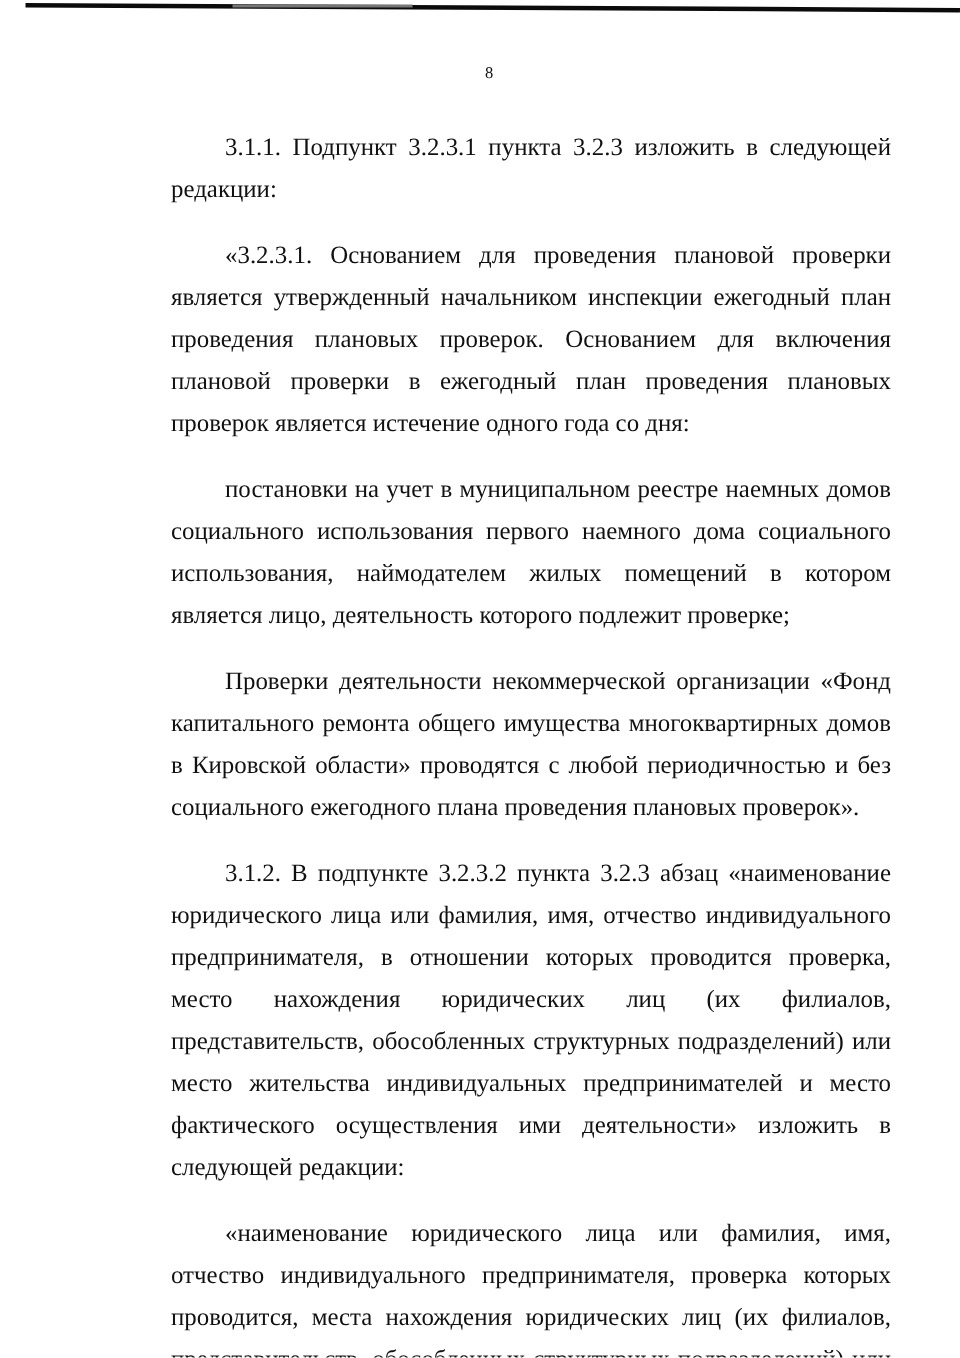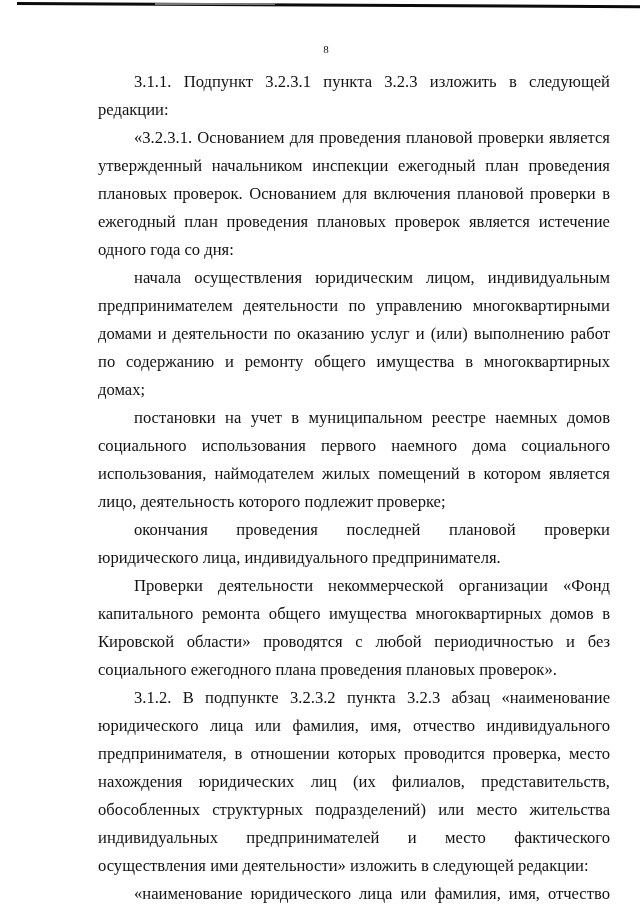--- a/index.html
+++ b/index.html
@@ -45,35 +45,33 @@
     }
     .content {
       position: absolute;
       left: 98px;
       top: 68px;
       width: 512px;
       font-size: 16.6px;
       line-height: 28px;
     }
     .para {
-      margin: 0;
+      margin: 16px;
       text-align: justify;
       text-indent: 36px;
     }
   </style>
 </head>
 <body>
 
 <div class="scan-border"></div>
 <div class="scan-border-2"></div>
 
 <div class="page-number">8</div>
 
 <div class="content">
   <p class="para">3.1.1. Подпункт 3.2.3.1 пункта 3.2.3 изложить в следующей редакции:</p>
   <p class="para">«3.2.3.1. Основанием для проведения плановой проверки является утвержденный начальником инспекции ежегодный план проведения плановых проверок. Основанием для включения плановой проверки в ежегодный план проведения плановых проверок является истечение одного года со дня:</p>
-  <p class="para">начала осуществления юридическим лицом, индивидуальным предпринимателем деятельности по управлению многоквартирными домами и деятельности по оказанию услуг и (или) выполнению работ по содержанию и ремонту общего имущества в многоквартирных домах;</p>
   <p class="para">постановки на учет в муниципальном реестре наемных домов социального использования первого наемного дома социального использования, наймодателем жилых помещений в котором является лицо, деятельность которого подлежит проверке;</p>
-  <p class="para">окончания проведения последней плановой проверки юридического лица, индивидуального предпринимателя.</p>
   <p class="para">Проверки деятельности некоммерческой организации «Фонд капитального ремонта общего имущества многоквартирных домов в Кировской области» проводятся с любой периодичностью и без социального ежегодного плана проведения плановых проверок».</p>
   <p class="para">3.1.2. В подпункте 3.2.3.2 пункта 3.2.3 абзац «наименование юридического лица или фамилия, имя, отчество индивидуального предпринимателя, в отношении которых проводится проверка, место нахождения юридических лиц (их филиалов, представительств, обособленных структурных подразделений) или место жительства индивидуальных предпринимателей и место фактического осуществления ими деятельности» изложить в следующей редакции:</p>
   <p class="para">«наименование юридического лица или фамилия, имя, отчество индивидуального предпринимателя, проверка которых проводится, места нахождения юридических лиц (их филиалов, представительств, обособленных структурных подразделений) или места фактического осуществления</p>
 </div>
 
 </body></html>

